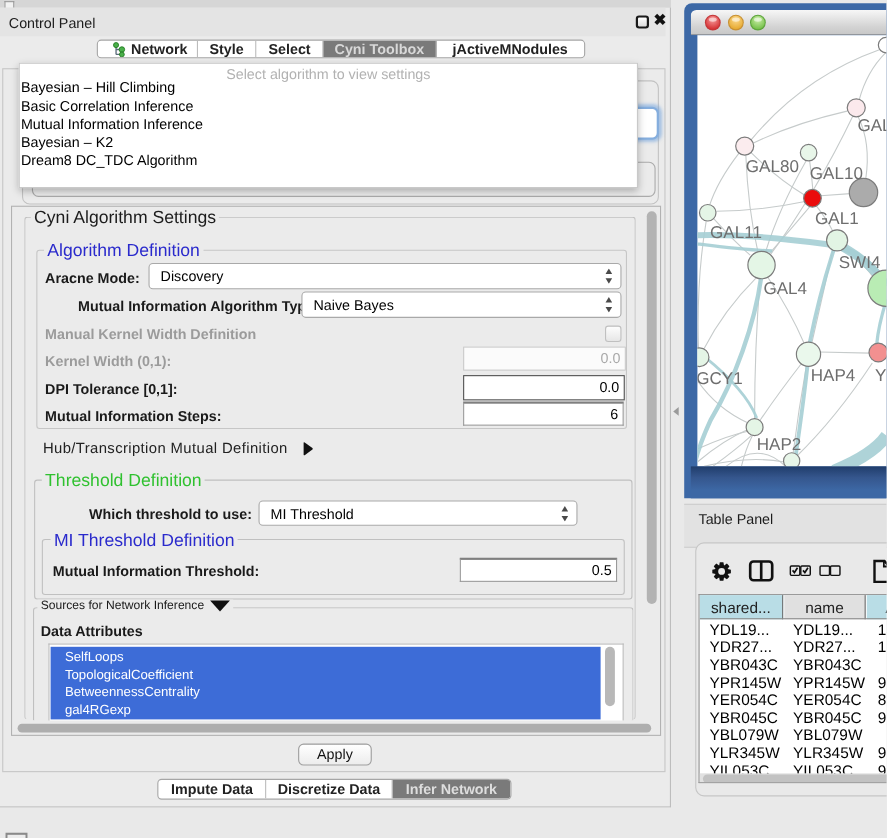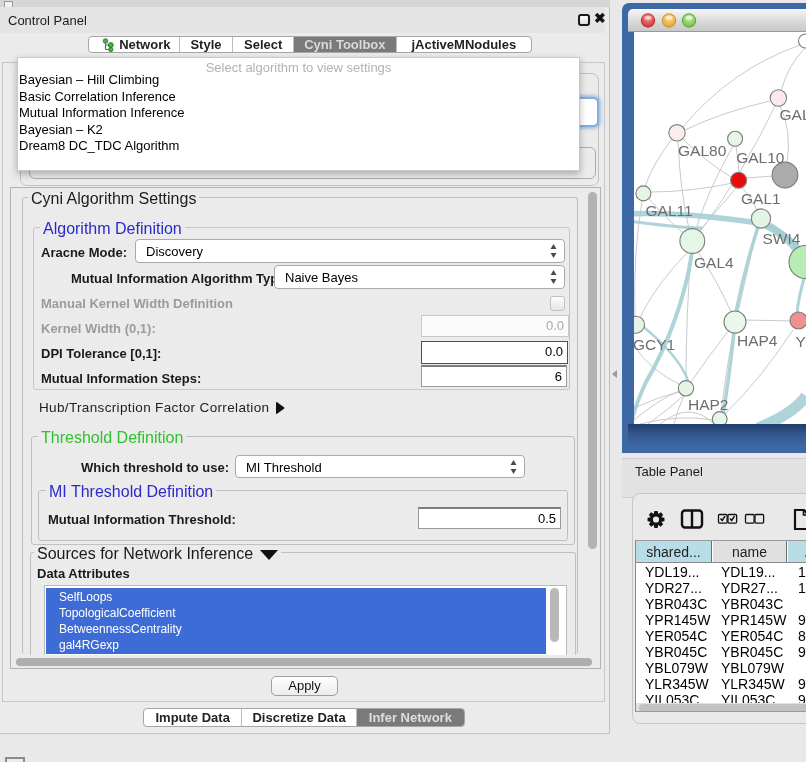--- a/index.html
+++ b/index.html
@@ -142,21 +142,21 @@
       </div>
       <div class="lbl dis" style="left:41px; top:296px;">Manual Kernel Width Definition</div>
       <div style="position:absolute; left:550px; top:296px; width:15px; height:15px; border:1px solid #c0c0c0; border-radius:3px; background:linear-gradient(#fdfdfd,#e6e6e6);"></div>
       <div class="lbl dis" style="left:41px; top:321px;">Kernel Width (0,1):</div>
       <div class="field" style="left:421px; top:315px; width:148px; height:22px; background:#fbfbfb; border:1px solid #c9c9c9; color:#a9a9a9; line-height:20px; padding-right:4px;">0.0</div>
       <div class="lbl" style="left:41px; top:346px;">DPI Tolerance [0,1]:</div>
       <div class="field" style="left:421px; top:341px; width:147px; height:23px; border:1.5px solid #4f4f4f; line-height:20px; padding-right:4px;">0.0</div>
       <div class="lbl" style="left:41px; top:371px;">Mutual Information Steps:</div>
       <div class="field" style="left:421px; top:365px; width:146px; height:22px; border:1px solid #9a9a9a; border-top:2px solid #7f7f7f; line-height:19px; padding-right:4px;">6</div>
 
-      <div style="position:absolute; left:39px; top:400px; font-size:13.5px; letter-spacing:0.35px; color:#222;">Hub/Transcription Factor Correlation</div>
+      <div style="position:absolute; left:39px; top:400px; font-size:13.5px; letter-spacing:0.35px; color:#222;">Hub/Transcription Mutual Definition</div>
       <svg style="position:absolute; left:274px; top:401px;" width="11" height="14" viewBox="0 0 11 14">
           <path d="M2 1.5 Q2 0.8 3 1.2 L10 6.3 Q10.8 7 10 7.7 L3 12.8 Q2 13.2 2 12.5 Z" fill="#111"></path>
         </svg>
 
       <div class="group" style="left:31px; top:436px; width:544px; height:109px;">
         <div class="gtitle" style="left:6px; color:#2fc12f;">Threshold Definition</div>
       </div>
       <div class="lbl" style="left:81px; top:460px;">Which threshold to use:</div>
       <div class="combo" style="left:235px; top:455px; width:290px; height:23px;text-decoration:underline;">
         <div class="tx">MI Threshold</div>
@@ -165,21 +165,21 @@
             <path d="M3.5 14 L6.5 9 L0.5 9 Z" fill="#4a4a4a"></path>
           </svg>
       </div>
       <div class="group" style="left:38px; top:490px; width:530px; height:51px;">
         <div class="gtitle" style="left:7px; color:#2a2acc;">MI Threshold Definition</div>
       </div>
       <div class="lbl" style="left:48px; top:512px;">Mutual Information Threshold:</div>
       <div class="field" style="left:418px; top:507px; width:143px; height:22px; border:1px solid #9a9a9a; border-top:2px solid #7f7f7f; line-height:19px; padding-right:4px;">0.5</div>
 
       <div class="group" style="left:30px; top:552px; width:546px; height:103px; border-bottom:none; border-radius:3px 3px 0 0;">
-        <div class="gtitle" style="left:3px; color:#1a1a1a; font-size:16px;">Sources for Network Inference <span style="display:inline-block; width:0; height:0; border-left:9px solid transparent; border-right:9px solid transparent; border-top:10px solid #111; vertical-align:middle; margin-left:2px;"></span></div>
+        <div class="gtitle" style="left:3px; color:#1a1a1a; font-size:11px;">Sources for Network Inference <span style="display:inline-block; width:0; height:0; border-left:9px solid transparent; border-right:9px solid transparent; border-top:10px solid #111; vertical-align:middle; margin-left:2px;"></span></div>
       </div>
       <div class="lbl" style="left:37px; top:566px;">Data Attributes</div>
       <div style="position:absolute; left:44px; top:585px; width:523px; height:70px; background:#fff; border:1px solid #b9b9b9; border-bottom:none; overflow:hidden;">
         <div style="position:absolute; left:1px; top:2px; width:500px; height:66px; background:#3d6cd7;"></div>
         <div style="position:absolute; left:14px; top:3px; font-size:12px; color:#fff; line-height:16px;">SelfLoops<br>TopologicalCoefficient<br>BetweennessCentrality<br>gal4RGexp</div>
         <div style="position:absolute; left:505px; top:2px; width:9px; height:54px; background:#b8b8b8; border-radius:5px;"></div>
       </div>
     </div>
     <div class="vthumb"></div>
     <div class="hthumb"></div>

